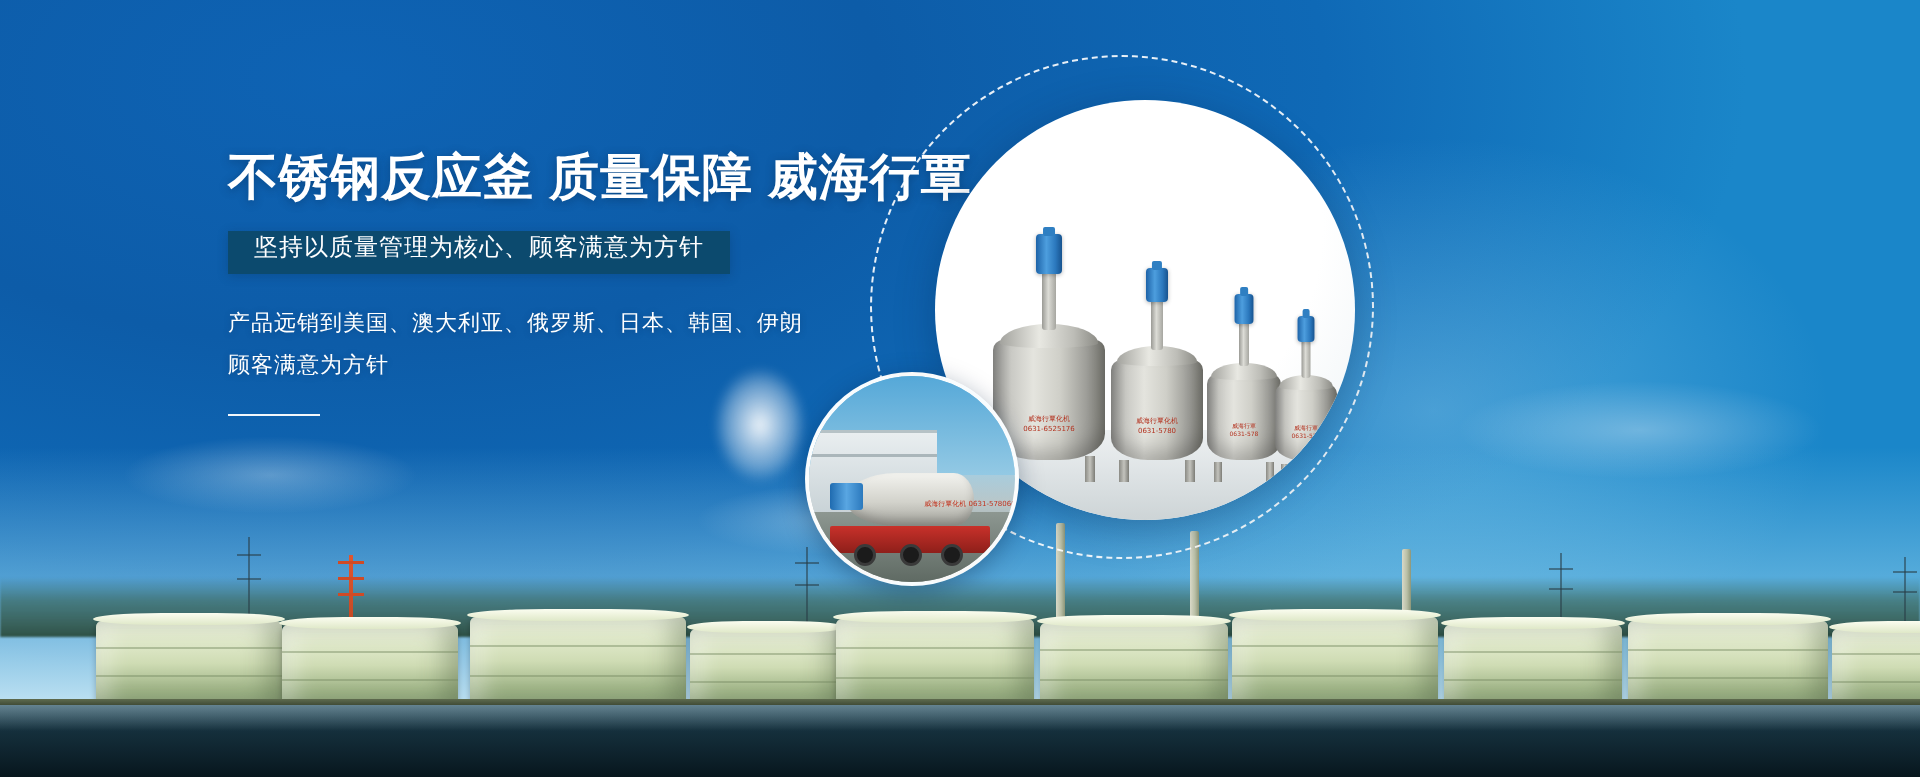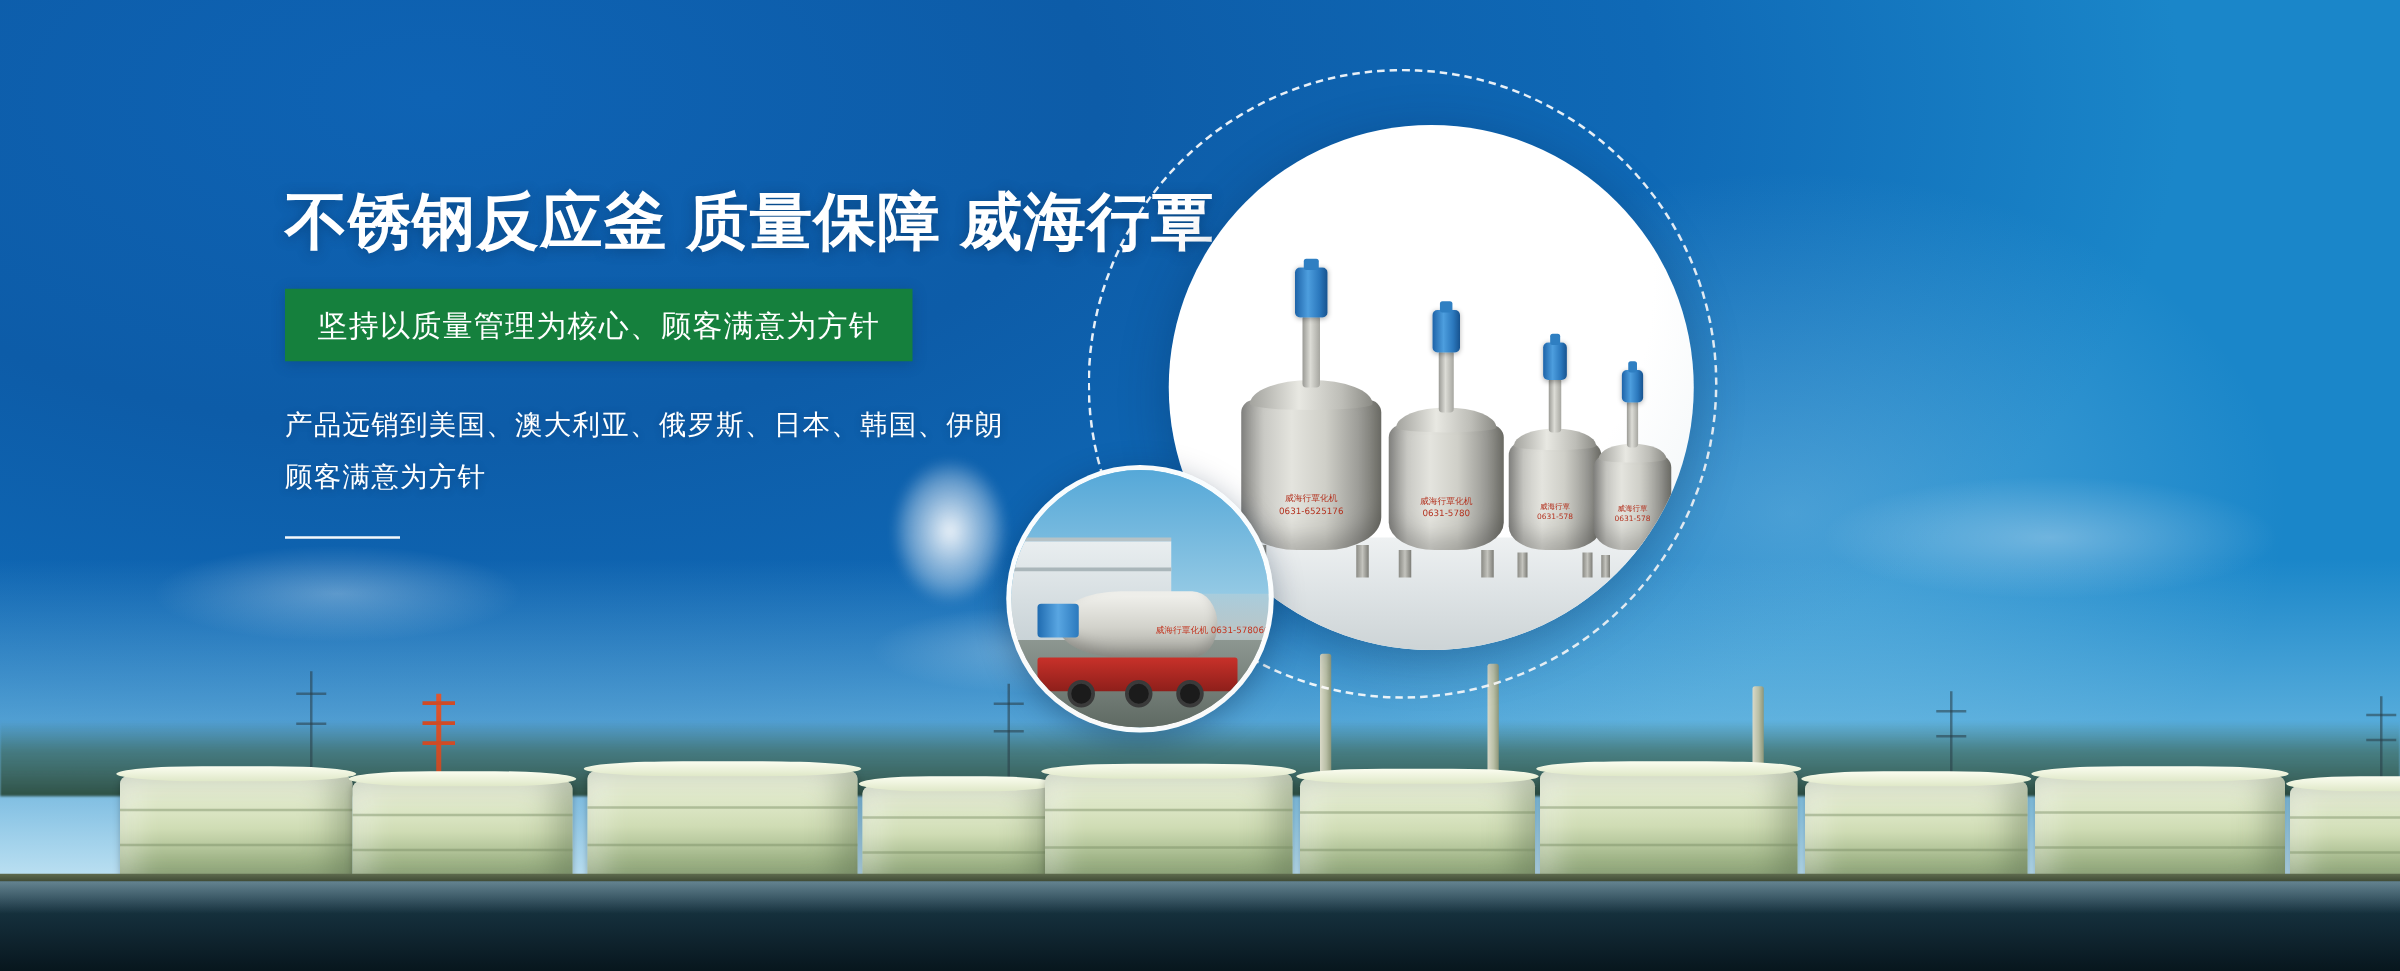--- a/index.html
+++ b/index.html
@@ -94,28 +94,28 @@
   }
   
   .copy{position:absolute;left:228px;top:150px;width:760px;}
   .headline{
     font-size:50px;font-weight:bold;color:#ffffff;letter-spacing:1px;
     line-height:1.1;white-space:nowrap;
     text-shadow:0 2px 10px rgba(0,40,80,.45);
     margin:0 0 26px 0;
   }
   .subbar{
-    display:inline-block;background:#15803d;color:#ffffff;
-    font-size:24px;line-height:1;padding:19px 26px 15px 26px;
+    display:inline-block;background:#0c4a6e;color:#ffffff;
+    font-size:24px;line-height:1;padding:4px 26px 15px 26px;
     letter-spacing:1px;white-space:nowrap;
     box-shadow:0 2px 10px rgba(0,40,80,.25);
   }
   .para{
     margin-top:30px;color:#ffffff;font-size:22px;line-height:1.9;
-    letter-spacing:1px;text-shadow:0 1px 6px rgba(0,40,80,.35);
+    letter-spacing:1px;text-shadow:0 1px 6px rgba(0,40,80,.35);font-family:Liberation Mono, monospace;
   }
   .para div{white-space:nowrap;}
   .rule{
     margin-top:26px;width:92px;height:2px;background:#ffffff;opacity:.95;
   }
   
   .dashring{
     position:absolute;left:870px;top:55px;width:500px;height:500px;
     border:2px dashed rgba(255,255,255,.9);border-radius:50%;
   }
@@ -124,21 +124,21 @@
     background:radial-gradient(circle at 38% 30%, #ffffff 0%, #ffffff 58%, #f2f6f8 82%, #e6eef2 100%);
     overflow:hidden;box-shadow:0 8px 40px rgba(0,30,60,.28);
   }
   .subcircle{
     position:absolute;left:805px;top:372px;width:206px;height:206px;border-radius:50%;
     overflow:hidden;border:4px solid rgba(255,255,255,.95);
     box-shadow:0 6px 24px rgba(0,30,60,.35);
     background:linear-gradient(180deg,#6fb7e0 0%, #9fd0e8 40%, #b9c6c8 62%, #7e8a84 100%);
   }
   
-  .vessel{position:absolute;bottom:80px;}
+  .vessel{position:absolute;bottom:60px;}
   .vessel .body{
     position:absolute;bottom:0;left:0;right:0;
     background:linear-gradient(90deg,#8f8f8c 0%,#c9c9c4 16%,#e4e4de 36%,#cfcfc8 60%,#9a9a95 85%,#76766f 100%);
     border-radius:10px 10px 40% 40%/10px 10px 22% 22%;
     box-shadow:inset 0 -10px 18px rgba(0,0,0,.22);
   }
   .vessel .cap{
     position:absolute;left:6%;right:6%;
     background:linear-gradient(90deg,#a3a39e,#e8e8e2 40%,#bdbdb7 75%,#8b8b85);
     border-radius:50%/80% 80% 20% 20%;

